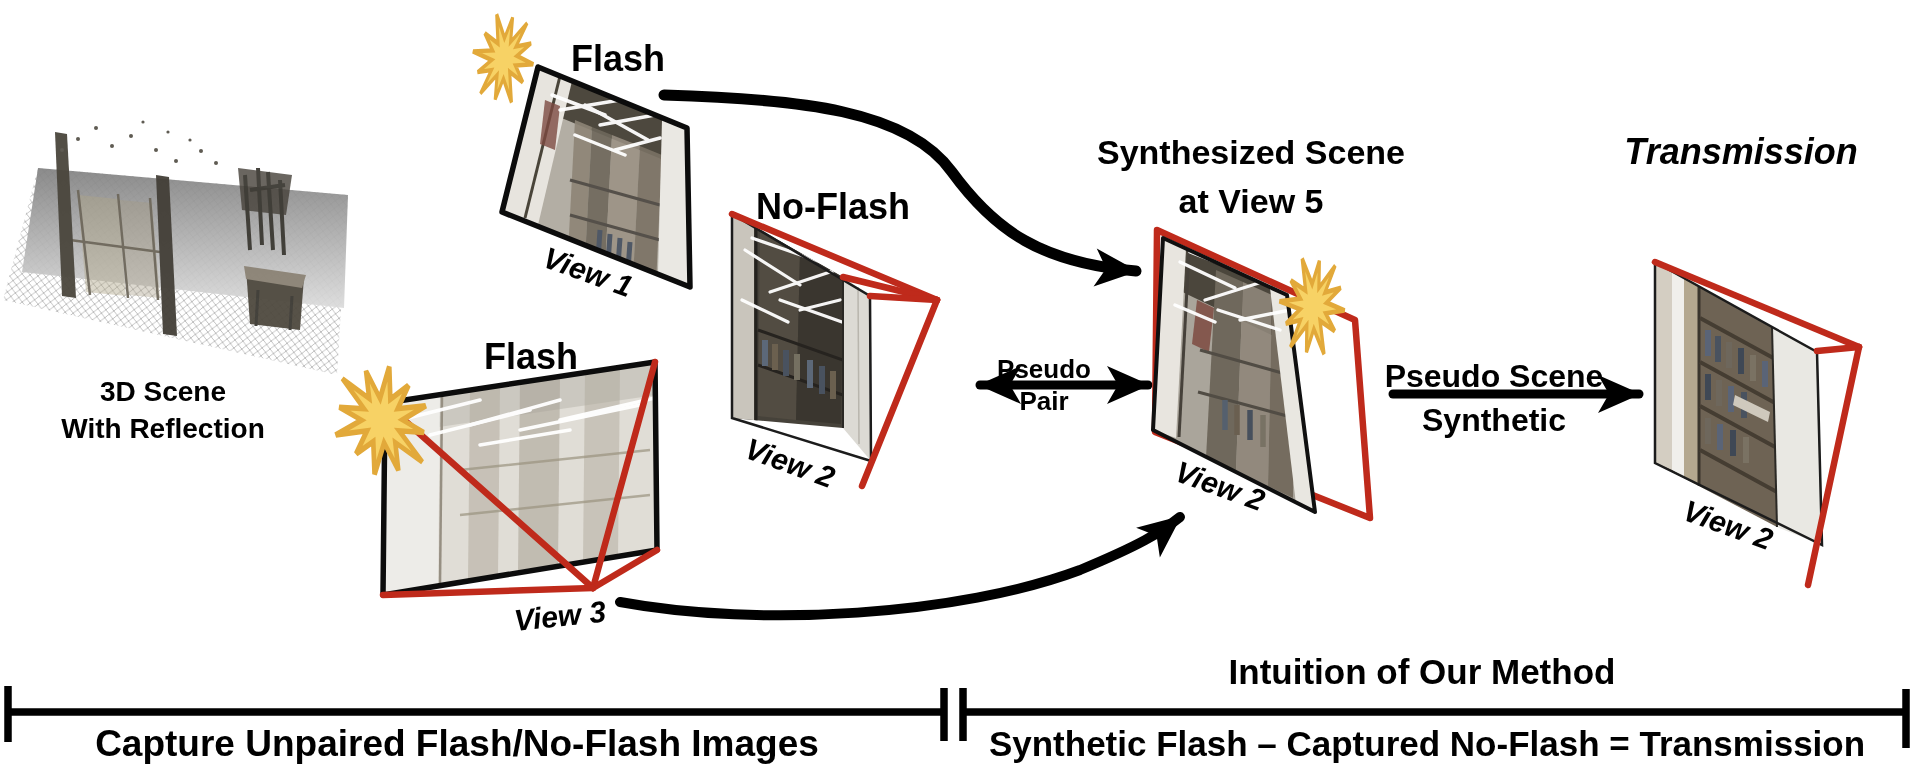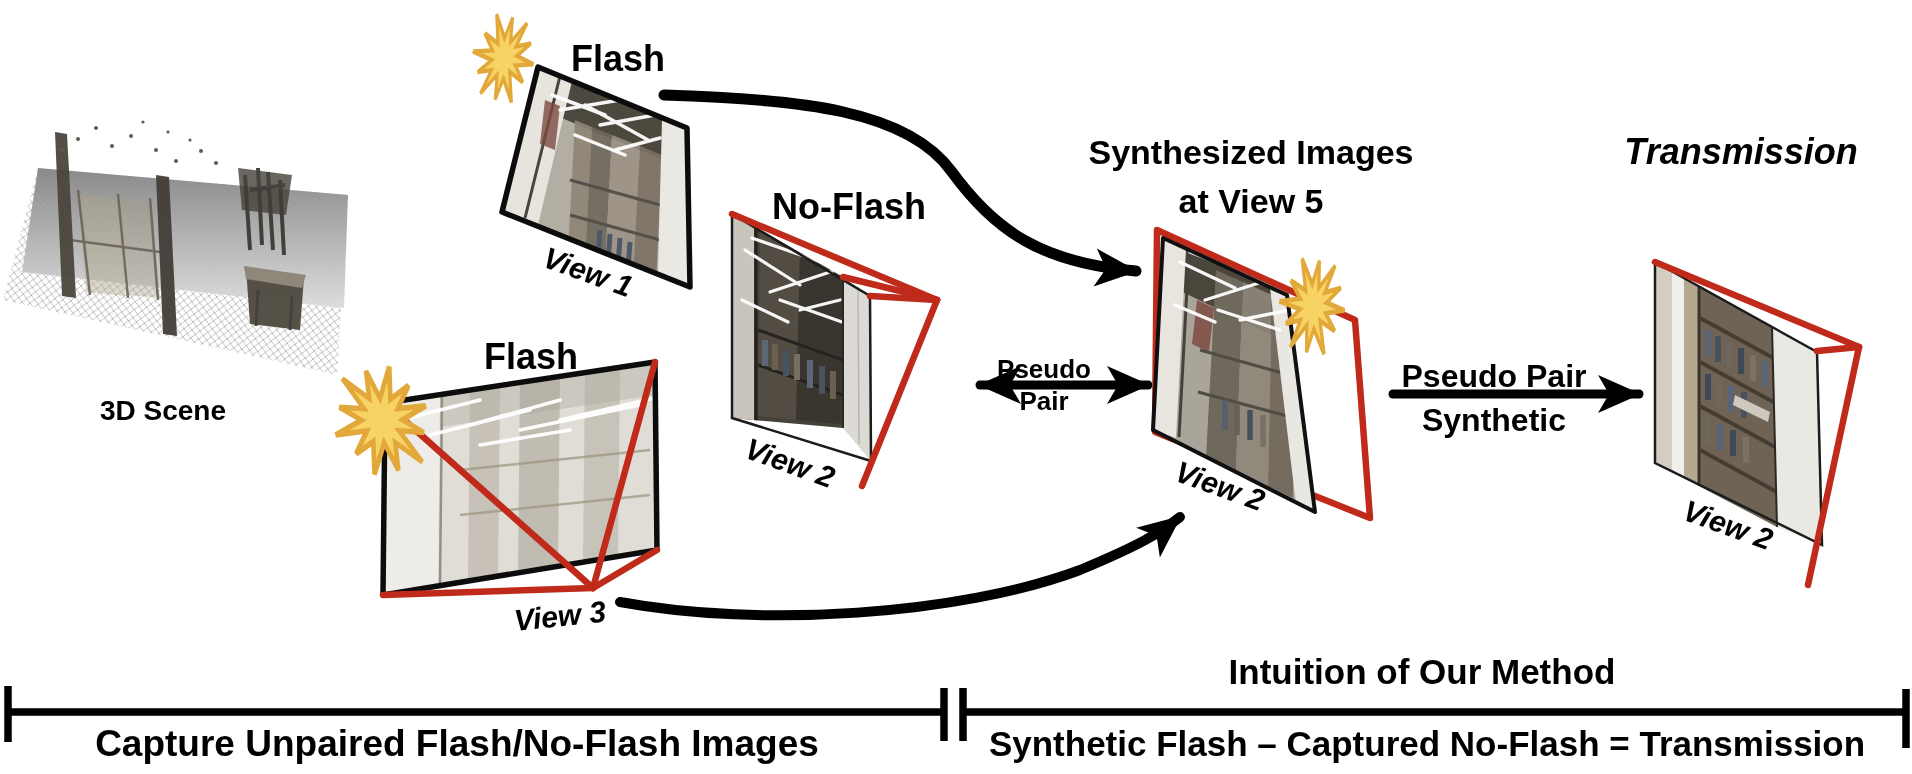--- a/index.html
+++ b/index.html
@@ -272,44 +272,45 @@
   </g>
 
   <g stroke="#000" stroke-width="7.5" fill="none">
     <path d="M8,686 L8,742 M8,712 L944,712 M944,688 L944,741"></path>
     <path d="M963,688 L963,741 M963,712 L1906,712 M1906,689 L1906,748"></path>
   </g>
 </svg>
 
 <div class="lbl" style="left:163px;top:411px;font-size:28px;line-height:1.32;">
   <span>3D Scene</span><br>
+  <span>With Reflection</span>
 </div>
 
 <div class="lbl" style="left:618px;top:59px;font-size:36px;">Flash</div>
 <div class="lbl it r20" style="left:588px;top:272px;font-size:30px;">View 1</div>
 
 <div class="lbl" style="left:531px;top:357px;font-size:36px;">Flash</div>
 <div class="lbl it rm6" style="left:560px;top:616px;font-size:30px;">View 3</div>
 
-<div class="lbl" style="left:833px;top:207px;font-size:36px;margin-left:16px;">No-Flash</div>
+<div class="lbl" style="left:833px;top:207px;font-size:36px;">No-Flash</div>
 <div class="lbl it r20" style="left:790px;top:463px;font-size:30px;">View 2</div>
 
 <div class="lbl" style="left:1251px;top:177px;font-size:34px;line-height:1.45;">
-  <span>Synthesized Images</span><br>
+  <span>Synthesized Scene</span><br>
   <span>at View 5</span>
 </div>
 <div class="lbl it r20" style="left:1220px;top:486px;font-size:30px;">View 2</div>
 
 <div class="lbl" style="left:1044px;top:386px;font-size:26px;line-height:1.22;">
   <span>Pseudo</span><br>
   <span>Pair</span>
 </div>
 
 <div class="lbl" style="left:1494px;top:398px;font-size:32px;line-height:1.38;">
-  <span>Pseudo Pair</span><br>
+  <span>Pseudo Scene</span><br>
   <span>Synthetic</span>
 </div>
 
 <div class="lbl" style="left:1741px;top:152px;font-size:36px;font-style:italic;">Transmission</div>
 <div class="lbl it r20" style="left:1728px;top:525px;font-size:30px;">View 2</div>
 
 <div class="lbl" style="left:457px;top:744px;font-size:37px;text-align:right;">Capture Unpaired Flash/No-Flash Images</div>
 <div class="lbl" style="left:1422px;top:672px;font-size:35px;">Intuition of Our Method</div>
 <div class="lbl" style="left:1427px;top:744px;font-size:35px;">Synthetic Flash – Captured No-Flash = Transmission</div>
 

